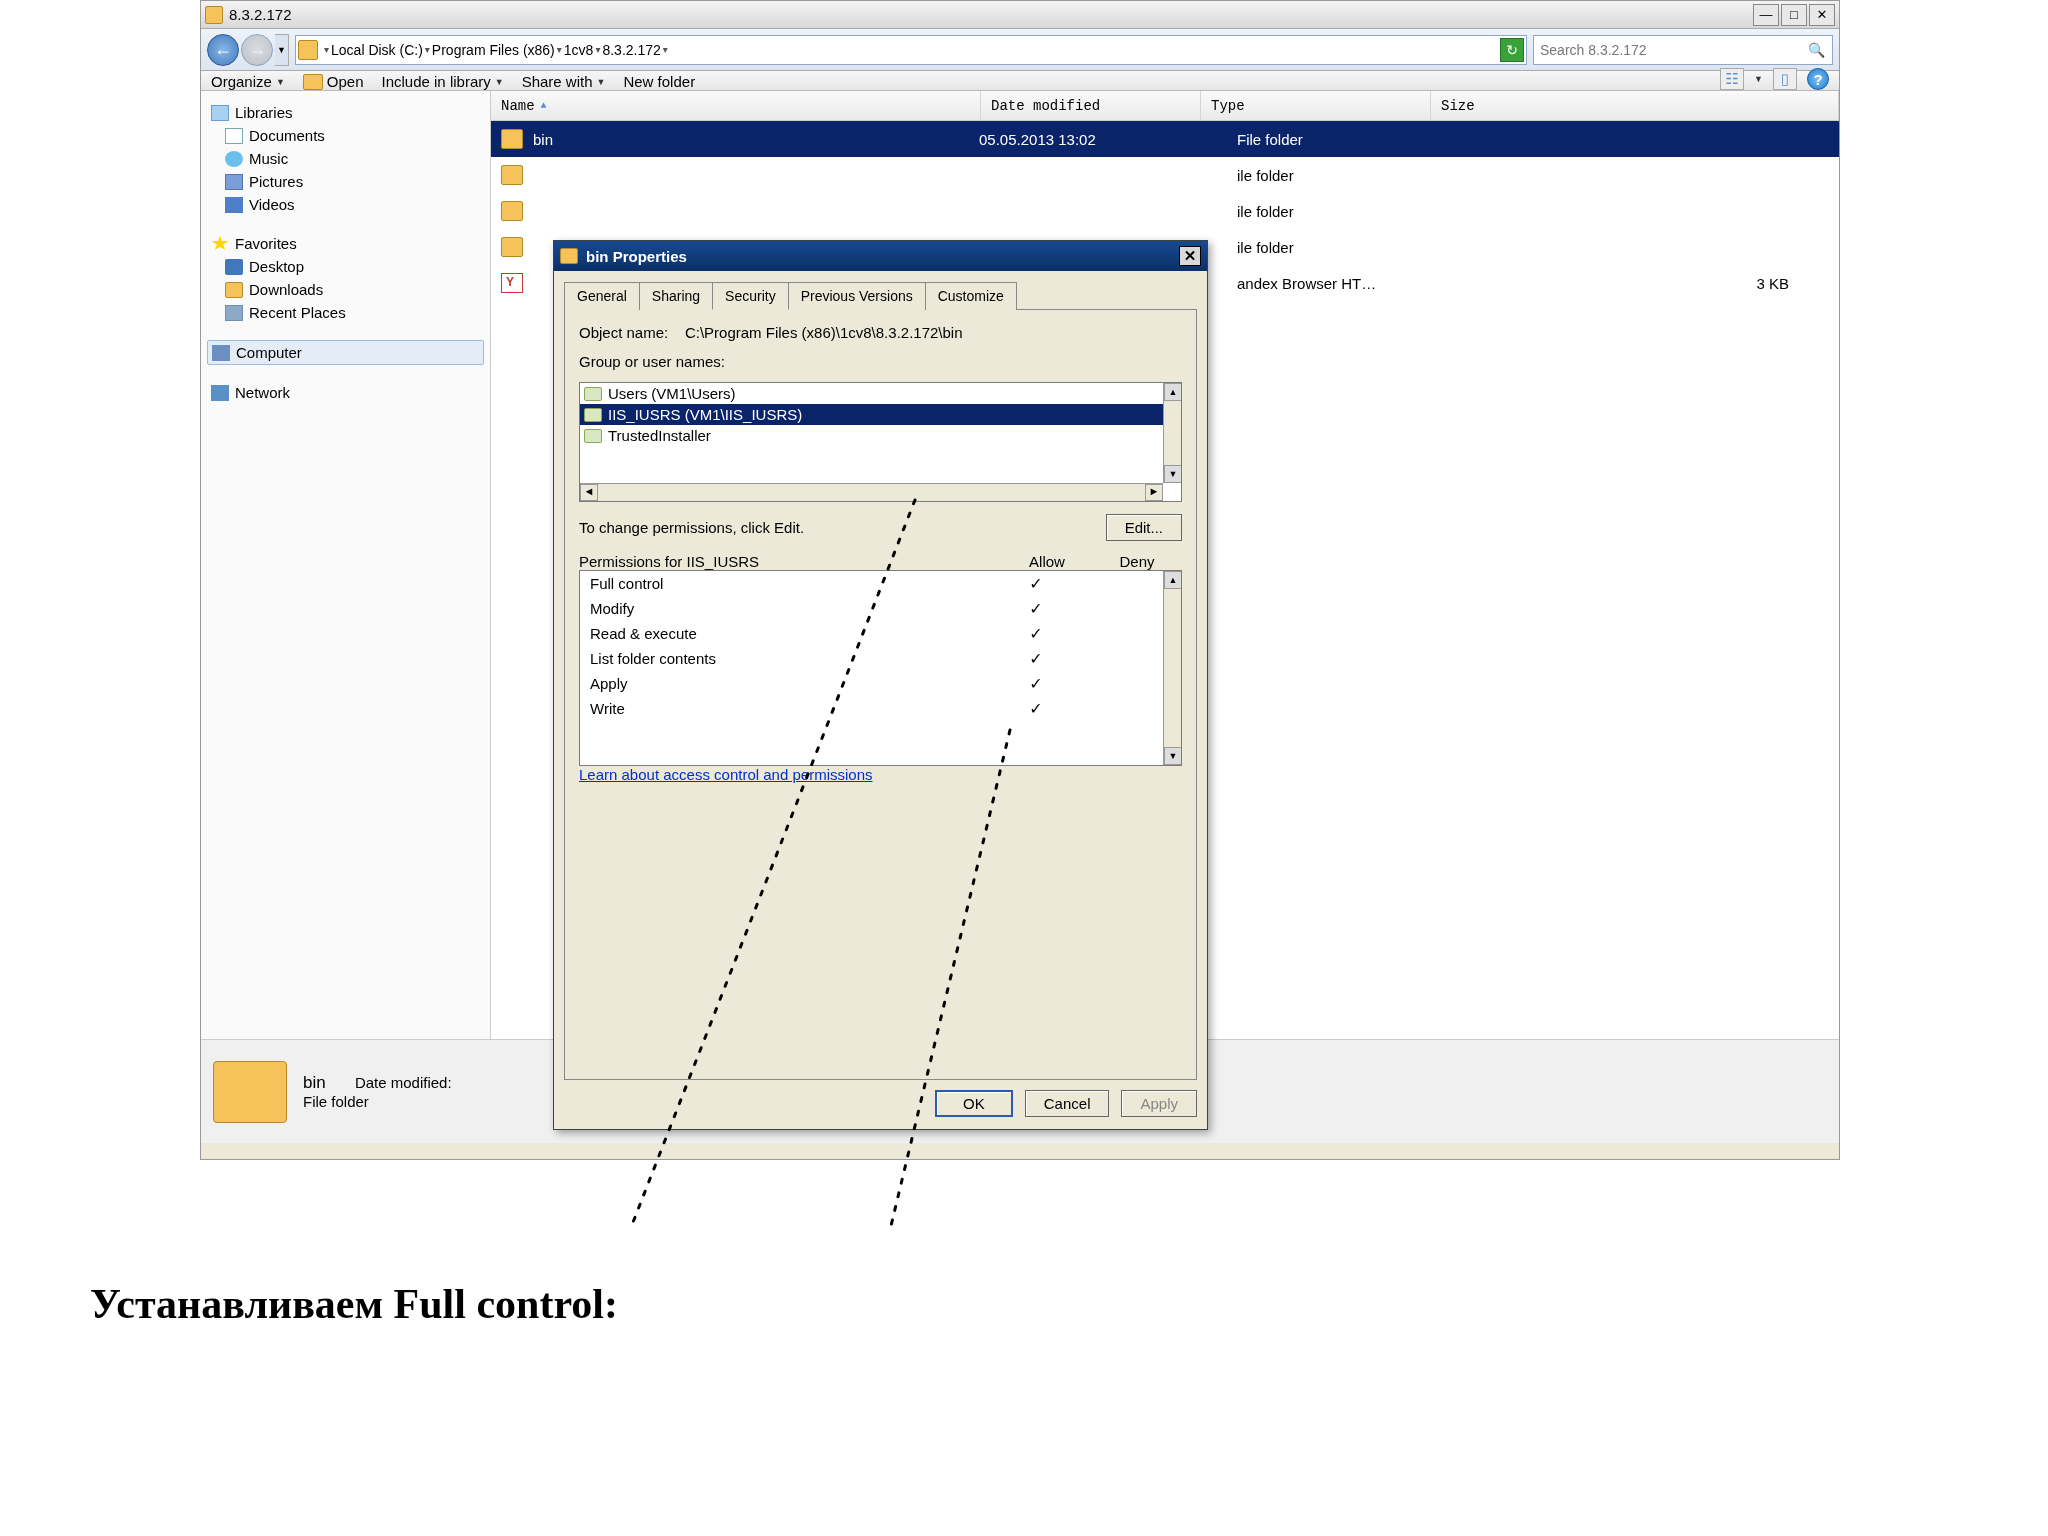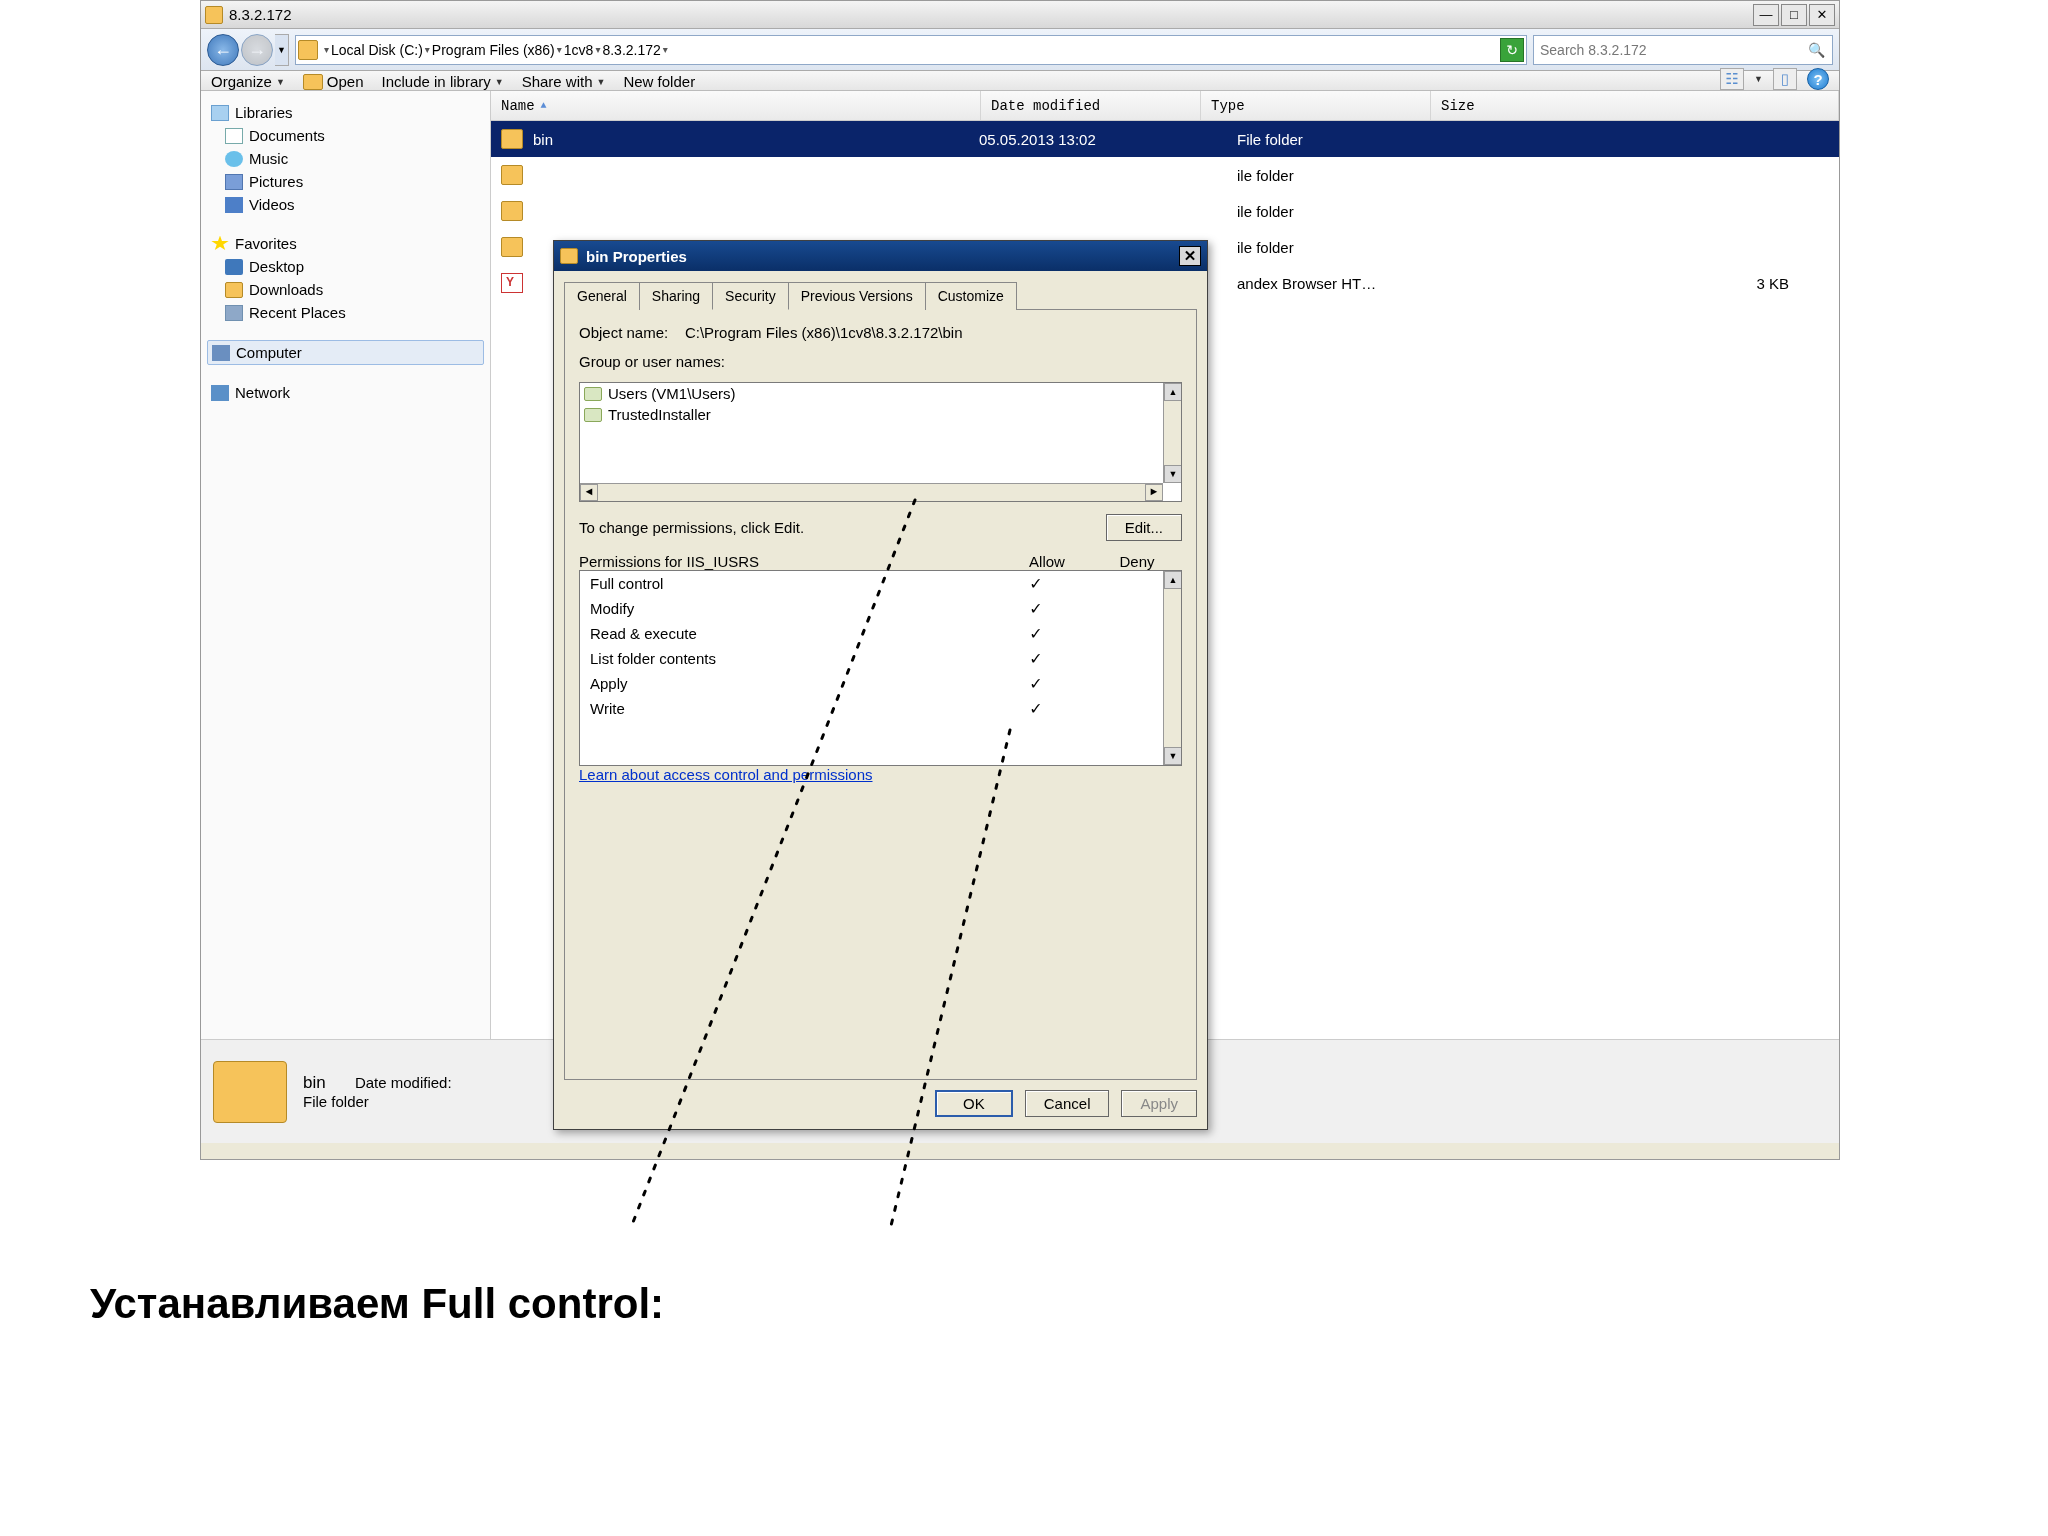--- a/index.html
+++ b/index.html
@@ -126,21 +126,21 @@
   .props .permhdr .pa,.props .permhdr .pd{width:90px;text-align:center;}
   .props .permbox{border:1px solid #7a7a7a;background:#fff;height:196px;position:relative;overflow:hidden;}
   .props .prow{display:flex;align-items:center;padding:3px 10px;font-size:15px;}
   .props .prow .pname{flex:1;}
   .props .prow .pcell{width:90px;text-align:center;font-size:16px;}
   .props .link{color:#0030cc;text-decoration:underline;}
   .props .btnrow{display:flex;gap:12px;justify-content:flex-end;margin:0 10px 12px 10px;}
   .props .btn.def{border:2px solid #2b5cab;padding:3px 26px;}
   
   .dotted-overlay{position:absolute;left:200px;top:0;width:1640px;height:1260px;z-index:30;pointer-events:none;}
-  .caption{position:absolute;left:90px;top:1280px;font-size:42px;font-weight:bold;font-family:Liberation Sans, sans-serif;}
+  .caption{position:absolute;left:90px;top:1280px;font-size:42px;font-weight:bold;font-family:Liberation Serif, serif;}
 </style>
 </head>
 <body>
 
 <div class="screenshot">
 
   <div class="titlebar">
     <span class="icon-folder"></span>
     <span>8.3.2.172</span>
     <span class="spacer"></span>
@@ -332,20 +332,24 @@
       <span>Object name:</span>
       &nbsp;&nbsp;
       <span>C:\Program Files (x86)\1cv8\8.3.2.172\bin</span>
     </div>
     <div class="line">Group or user names:</div>
     <div class="listbox">
       <div class="litem">
           <span class="grpic"></span>
           <span>Users (VM1\Users)</span>
         </div>
+      <div class="litem sel">
+          <span class="grpic"></span>
+          <span>IIS_IUSRS (VM1\IIS_IUSRS)</span>
+        </div>
       <div class="litem">
           <span class="grpic"></span>
           <span>TrustedInstaller</span>
         </div>
       <div class="sbar">
         <div class="sbbtn" style="position:absolute;top:0;">▲</div>
         <div class="sbbtn" style="position:absolute;bottom:0;">▼</div>
       </div>
       <div class="harr">
         <div class="hbt">◄</div>

